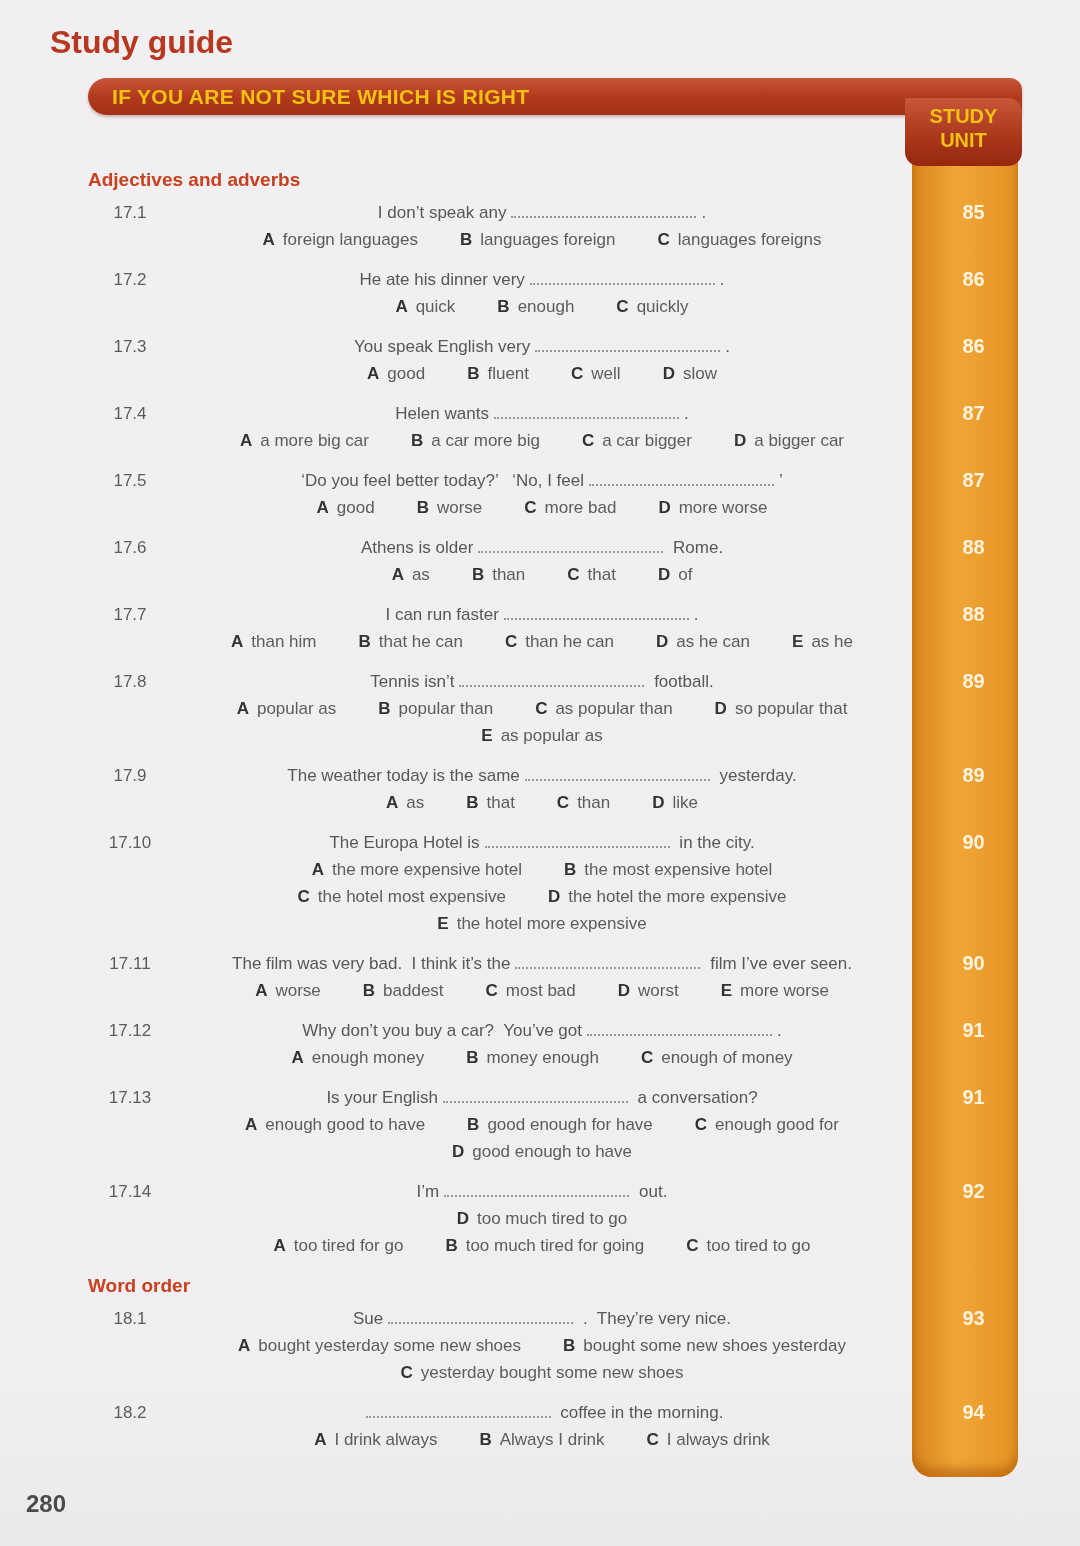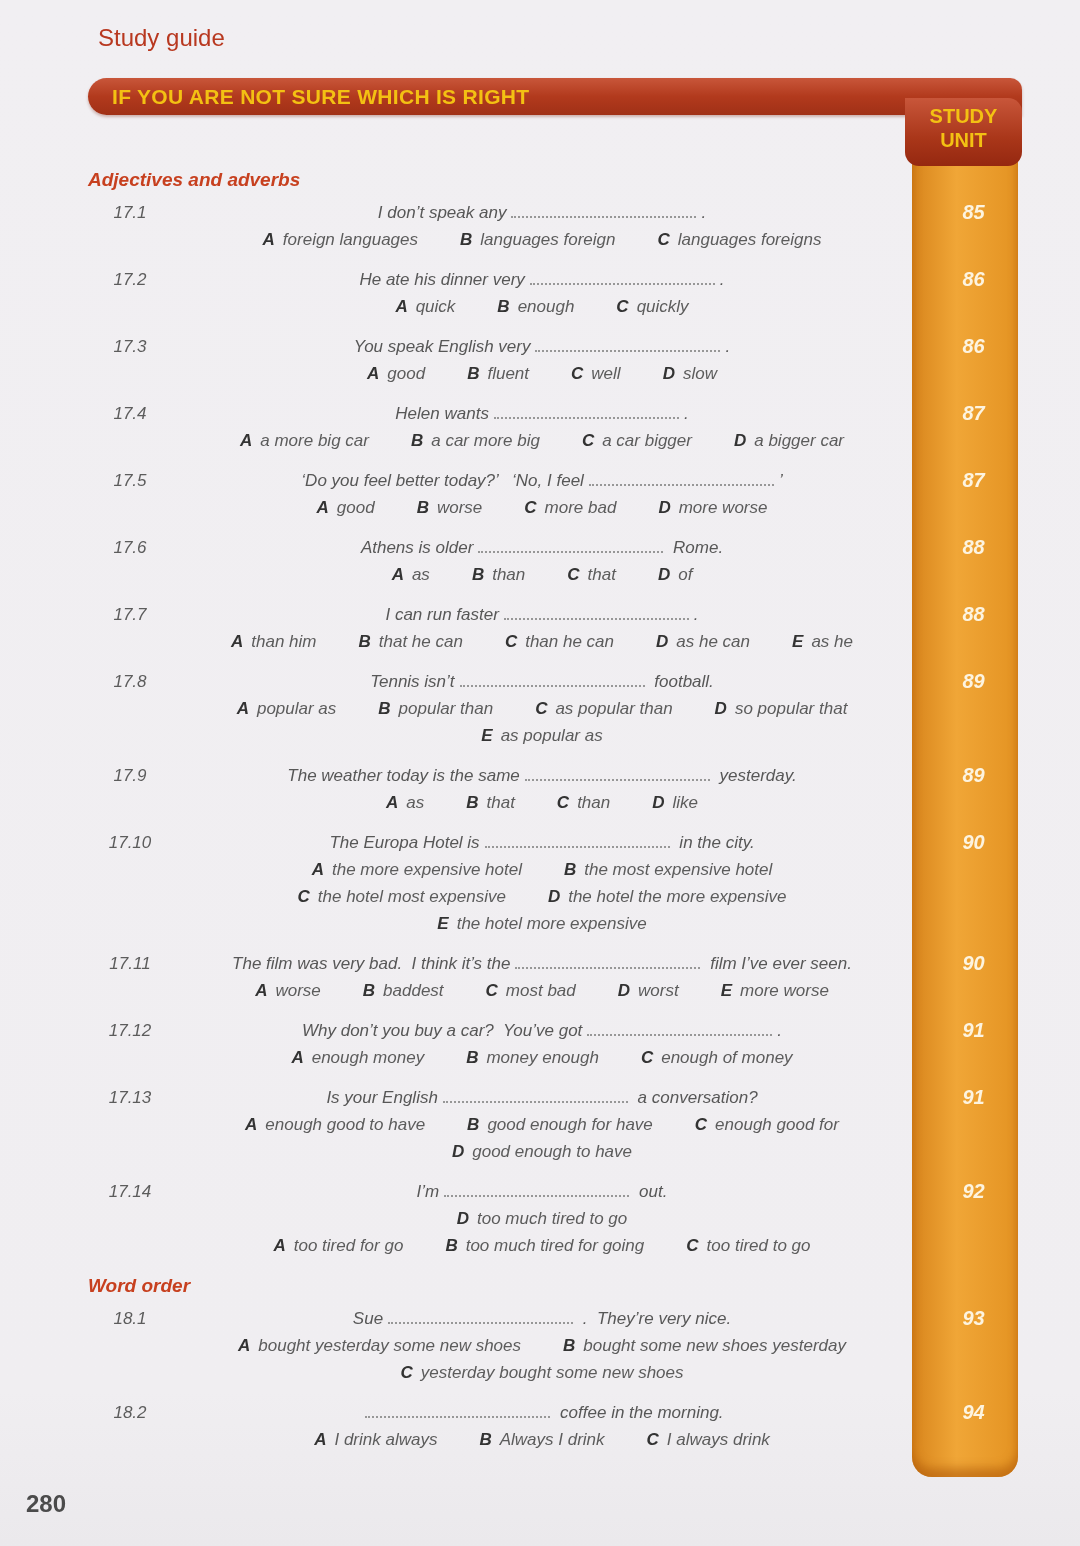--- a/index.html
+++ b/index.html
@@ -10,24 +10,23 @@
     background: linear-gradient(180deg, #f1eff2 0%, #f0eef1 90%, #ebe9ec 100%);
     font-family: "Liberation Sans", sans-serif;
     color: #575757;
     overflow: hidden;
   }
 
   .study-guide-title {
     position: absolute;
     left: 50px;
     top: 24px;
-    font-size: 24px;
-    font-weight: normal;
+    font-size: 32px;
+    font-weight: bold;
     color: #b8381f;
-    margin-left: 48px;
   }
 
   .banner {
     position: absolute;
     left: 88px;
     top: 78px;
     width: 934px;
     height: 37px;
     box-sizing: border-box;
     border-radius: 19px 12px 0 19px;
@@ -76,21 +75,20 @@
   .content {
     position: absolute;
     left: 0;
     top: 166px;
     width: 1080px;
     padding: 0 62px 0 88px;
     box-sizing: border-box;
     z-index: 1;
     font-size: 17px;
     line-height: 27px;
-    font-style: italic;
   }
 
   .sec-heading {
     font-size: 19px;
     font-weight: bold;
     color: #c7401f;
     line-height: 27px;
     margin-bottom: 6px;
   }
 

